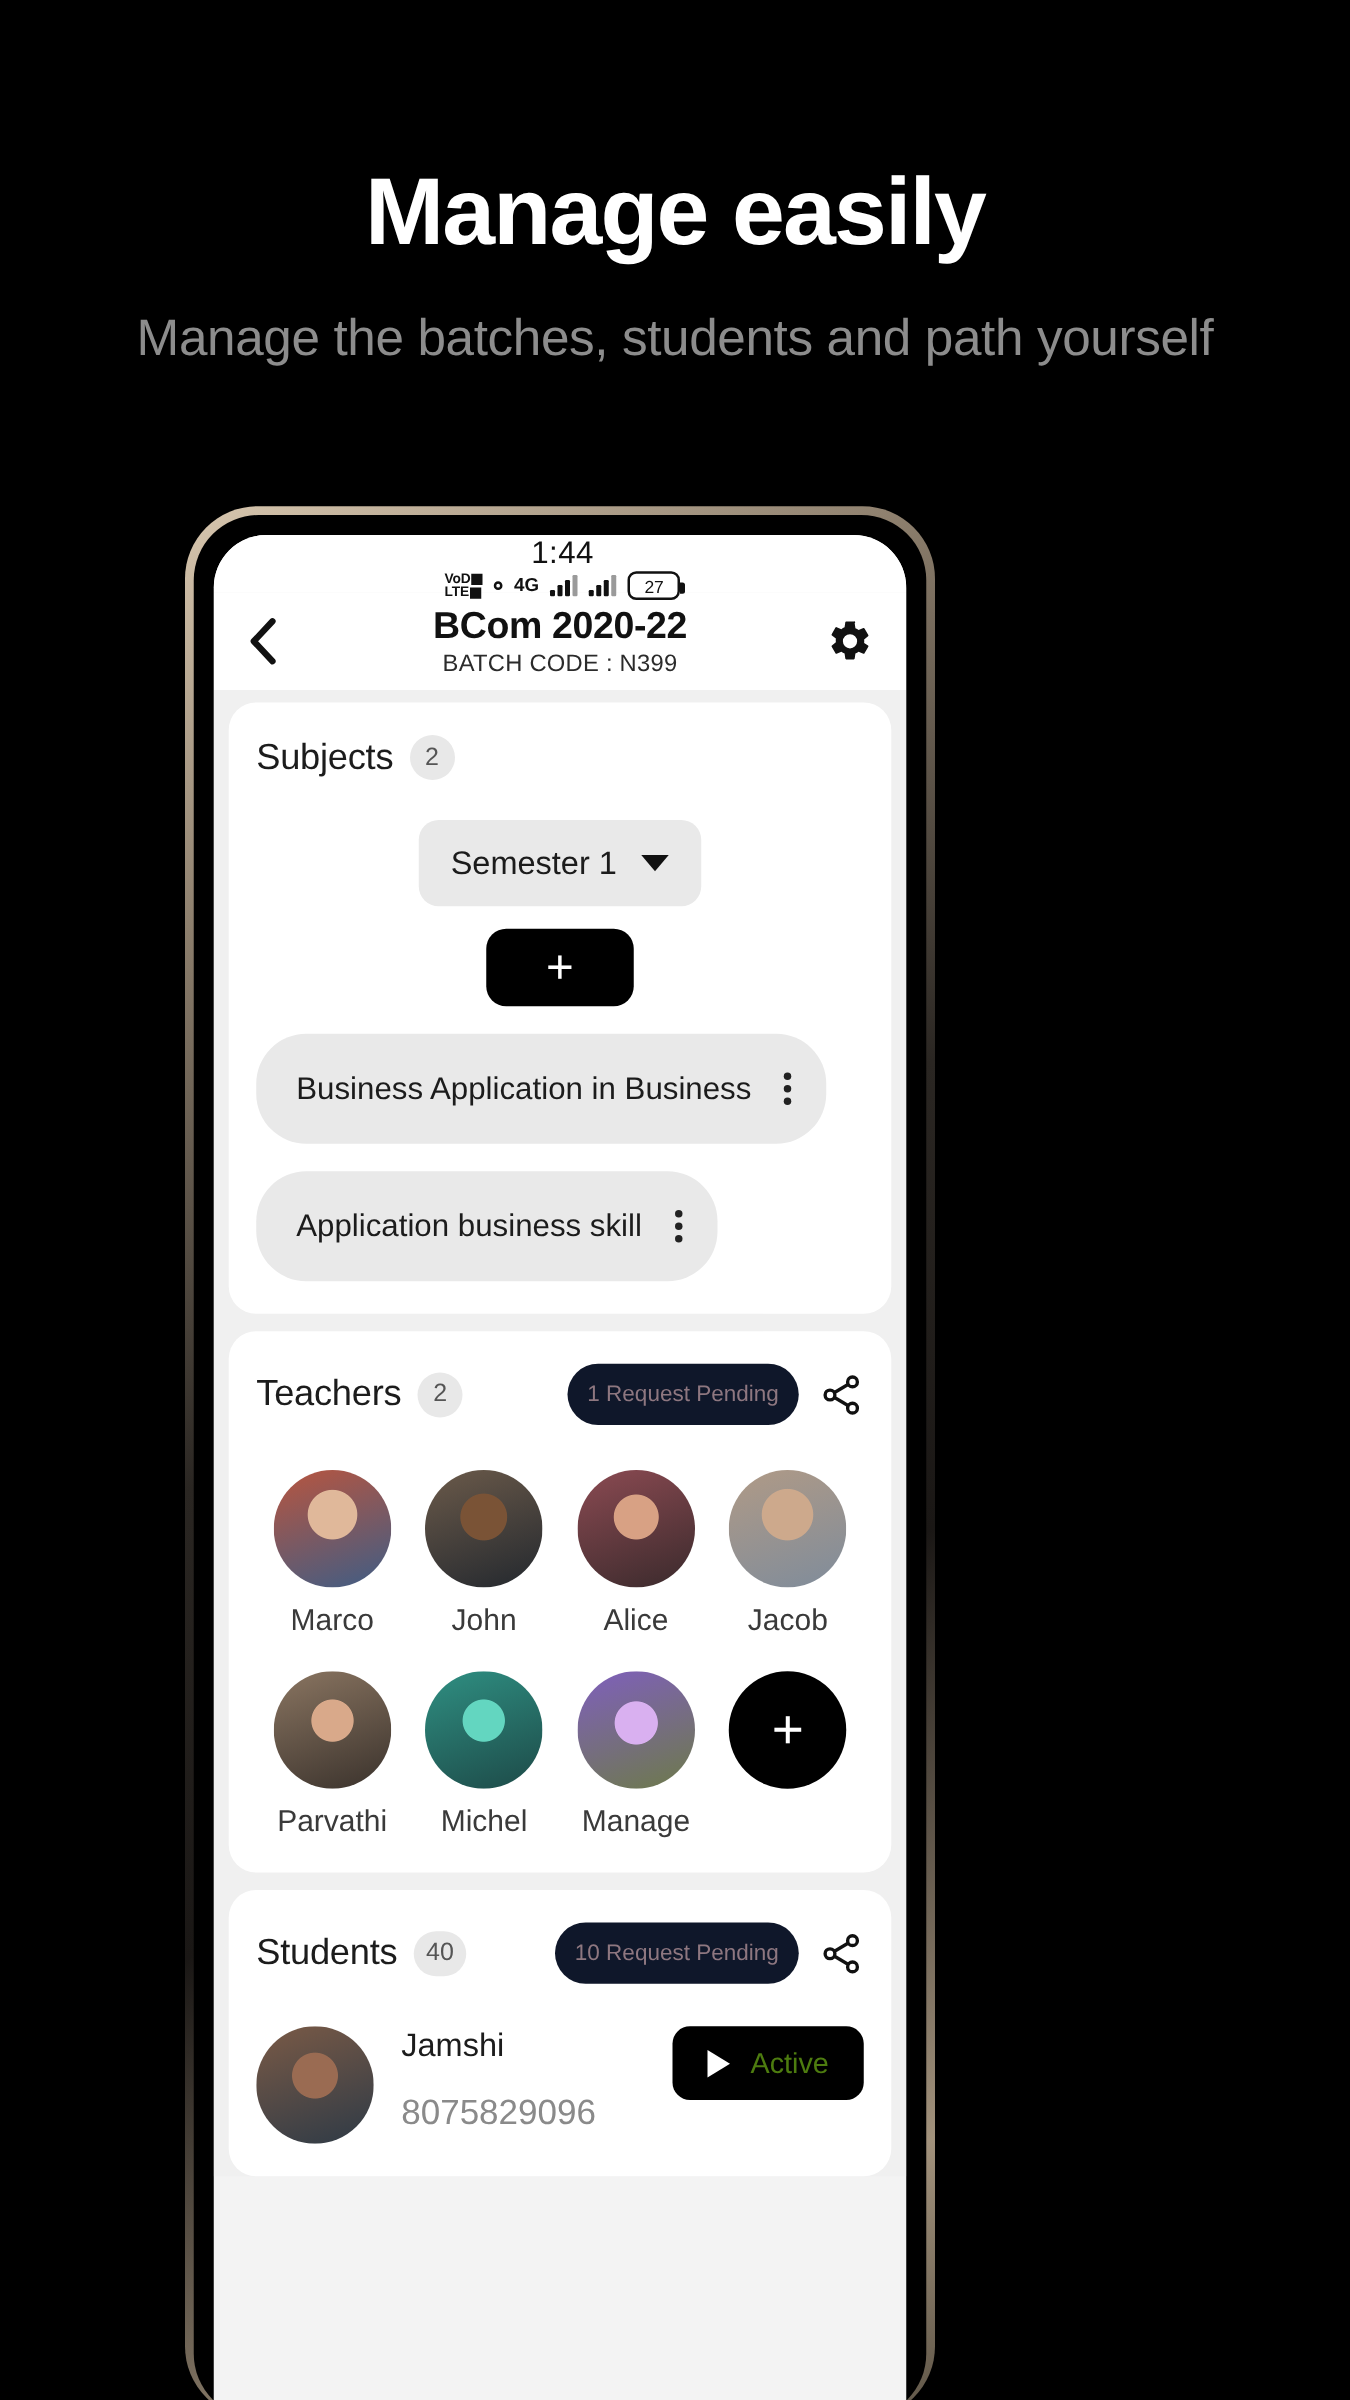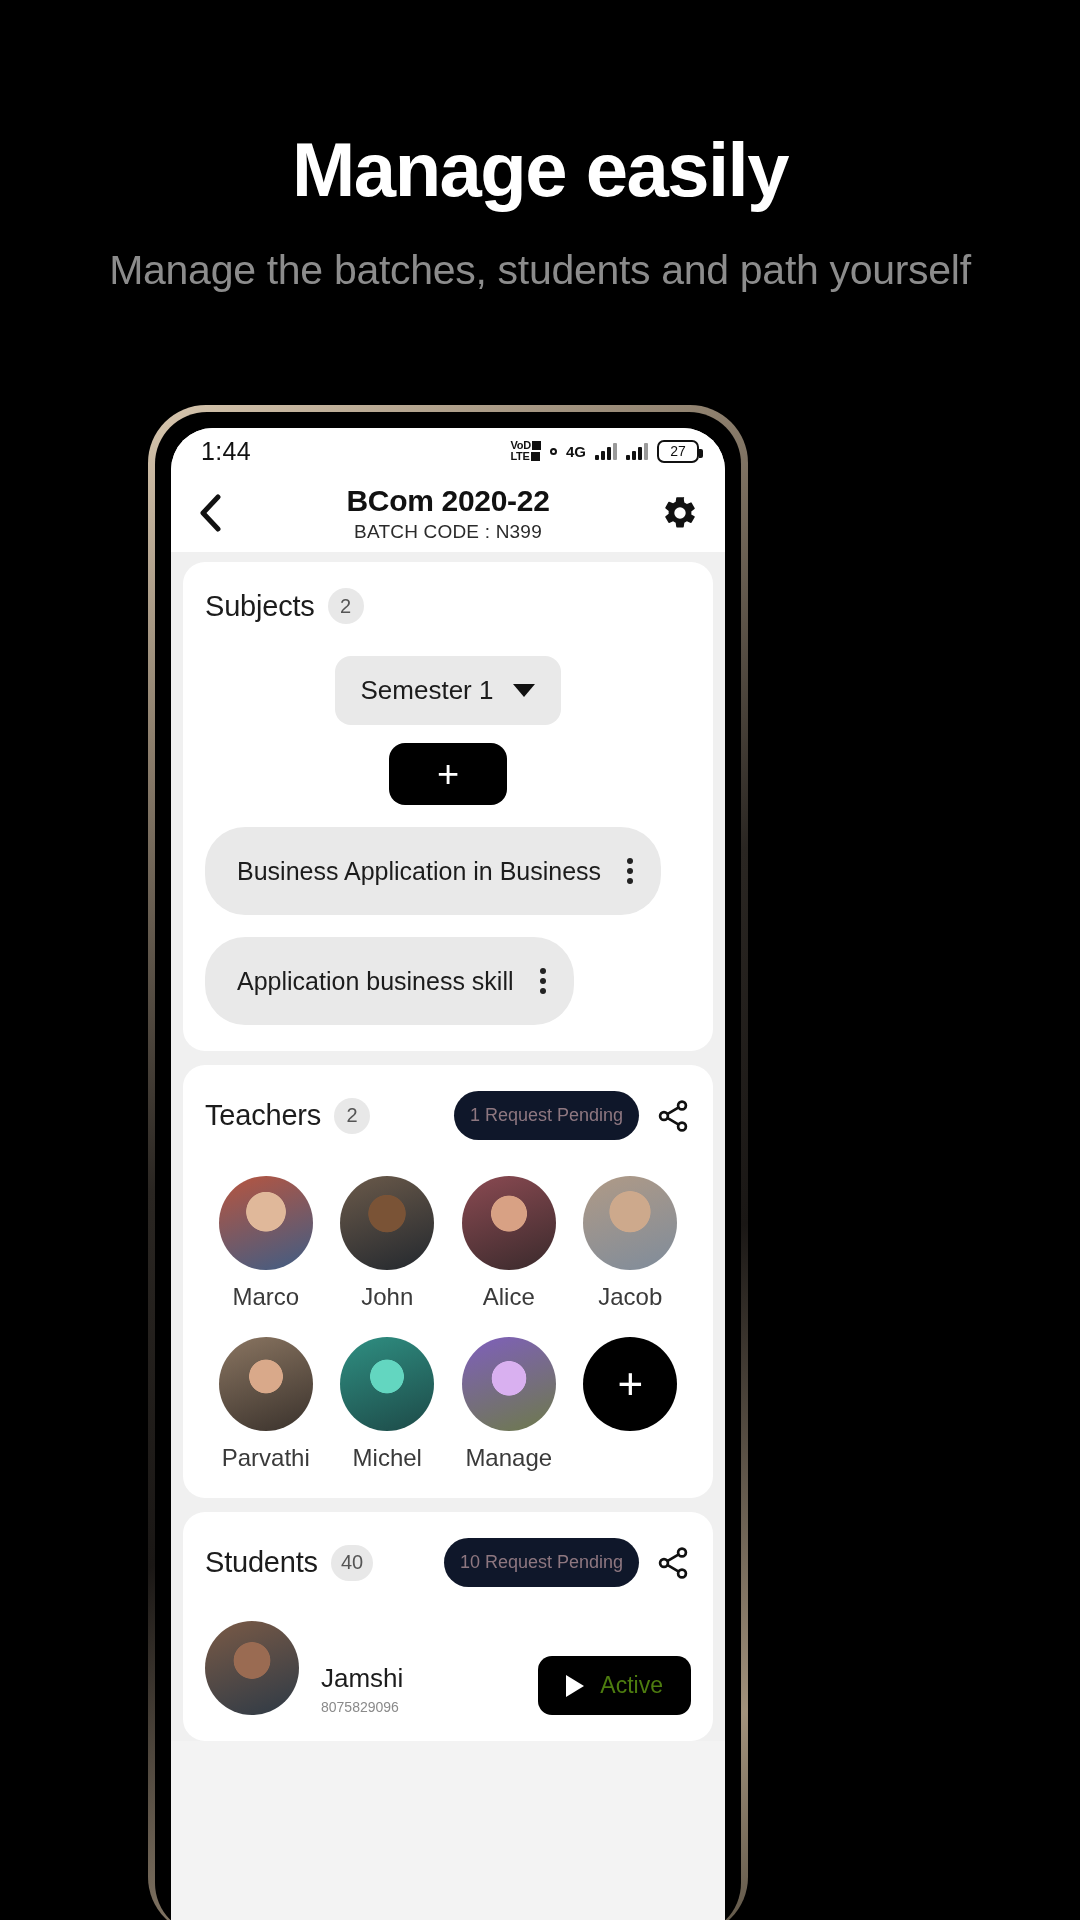--- a/index.html
+++ b/index.html
@@ -44,20 +44,21 @@
     border-radius: 42px 42px 0 0;
     background: #f3f3f3;
     overflow: hidden;
   }
 
   
   .statusbar {
     height: 46px; background: #fff;
     display: flex; align-items: center; justify-content: space-between;
     padding: 0 26px 0 30px;
+    flex-direction: column;
   }
   .status-time { font-size: 25px; color: #111; font-weight: 400; letter-spacing: 0.3px; }
   .status-right { display: flex; align-items: center; gap: 9px; }
   .volte {
     display: flex; flex-direction: column; line-height: 1;
     font-size: 11px; font-weight: bold; color: #111; letter-spacing: -0.2px;
   }
   .volte span { display: block; }
   .volte-row { display: flex; align-items: center; }
   .volte-box {
@@ -146,24 +147,24 @@
     background-size: cover; position: relative; overflow: hidden;
   }
   .person-name { margin-top: 13px; font-size: 24px; color: #3a3a3a; }
   .add-circle {
     width: 94px; height: 94px; border-radius: 50%; background: #000;
     display: flex; align-items: center; justify-content: center;
     color: #fff; font-size: 44px; font-weight: 300; line-height: 1;
   }
 
   
-  .student-row { display: flex; align-items: flex-end; margin-top: 34px; }
+  .student-row { display: flex; align-items: flex-start; margin-top: 34px; }
   .student-info { margin-left: 22px; flex: 1; }
   .student-name { font-size: 26px; color: #1c1c1c; }
-  .student-phone { font-size: 14px; color: #8a8a8a; margin-top: 5px; }
+  .student-phone { font-size: 28px; color: #8a8a8a; margin-top: 22px; }
   .active-btn {
     background: #000; color: #4d7c0f; border-radius: 14px;
     padding: 16px 28px; display: flex; align-items: center; gap: 16px;
     font-size: 23px;
   }
   .play-tri { width: 0; height: 0; border-left: 18px solid #fff; border-top: 11px solid transparent; border-bottom: 11px solid transparent; }
 
   .share-ico { display: block; }
 </style>
 </head>

